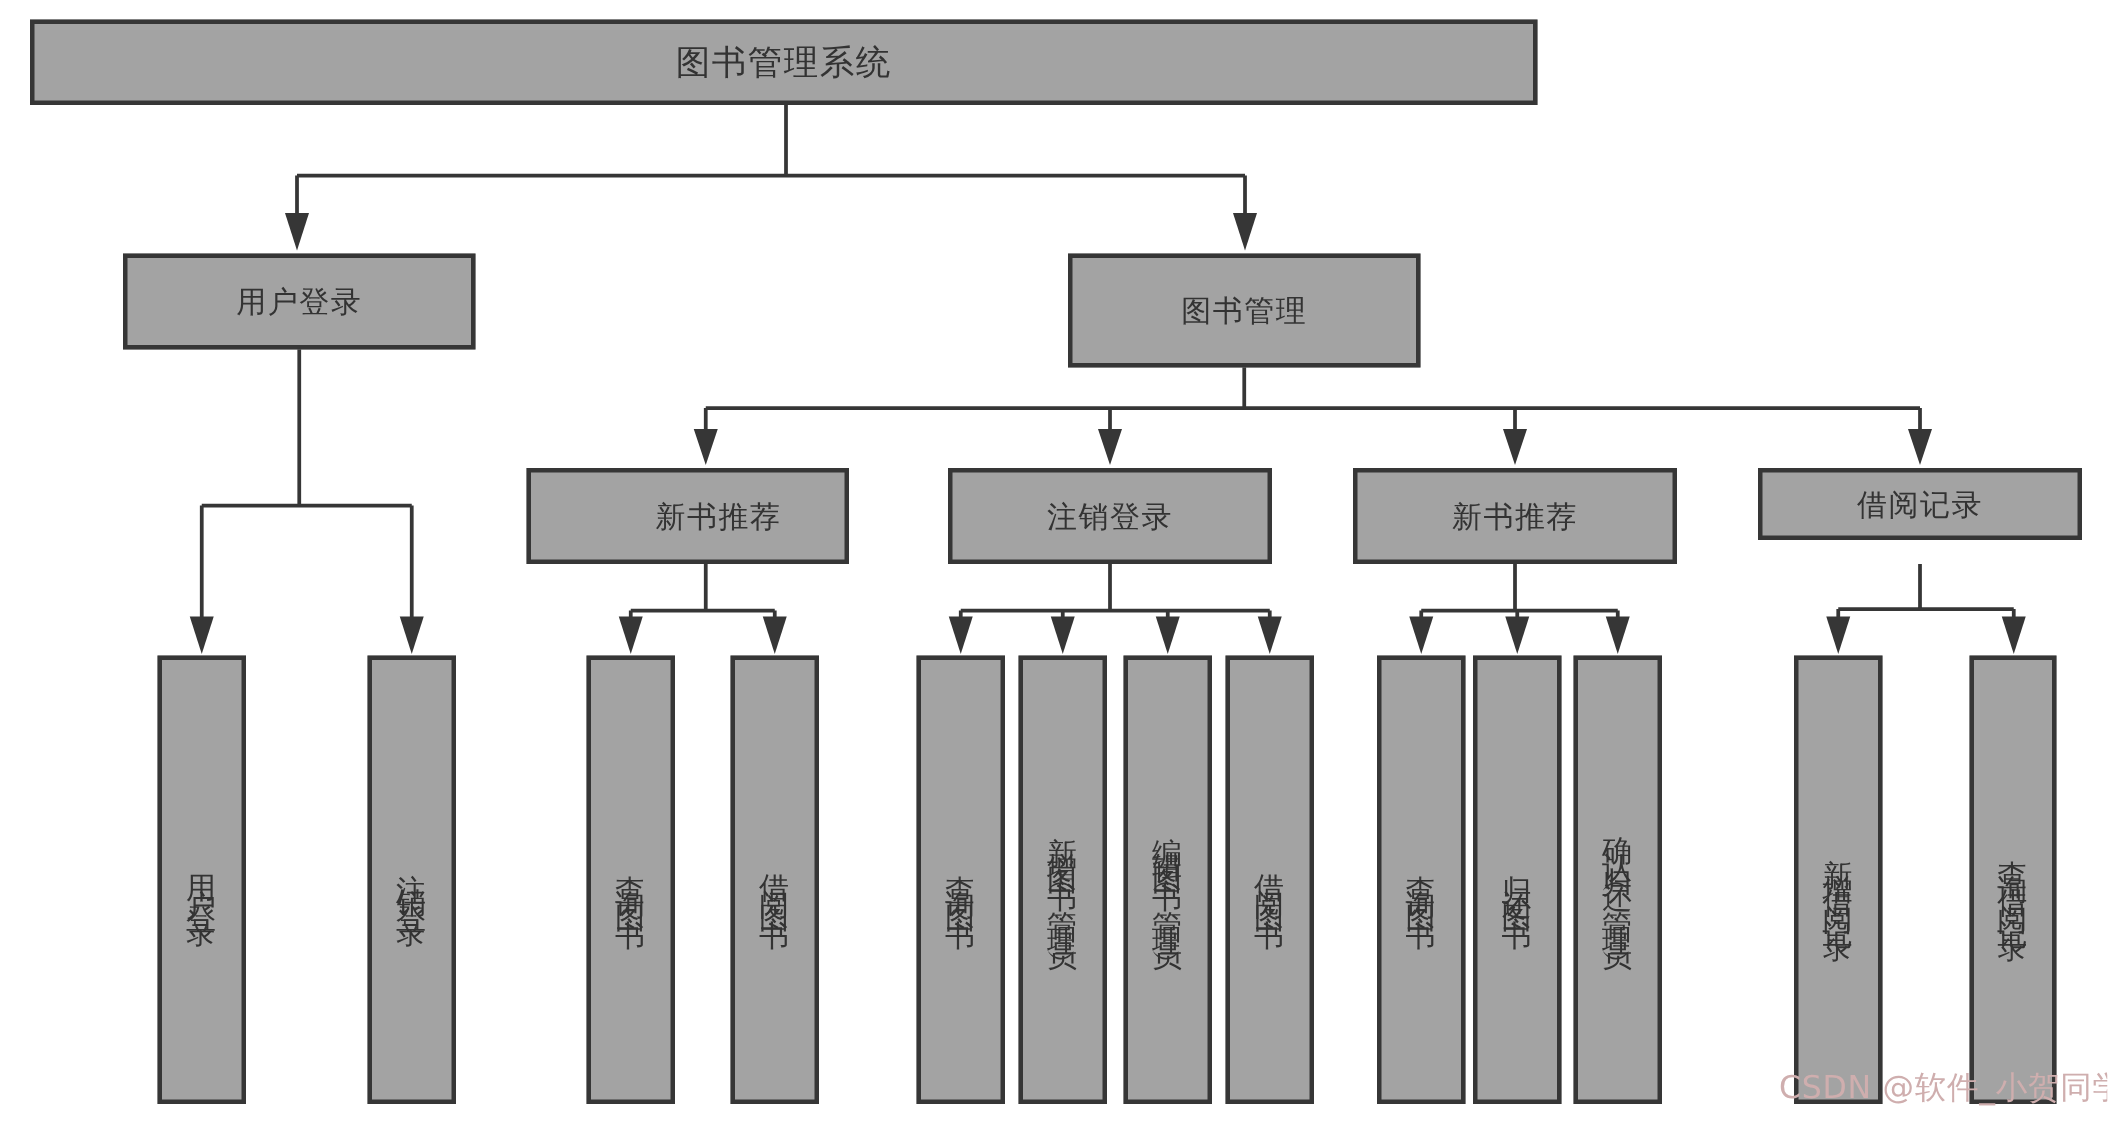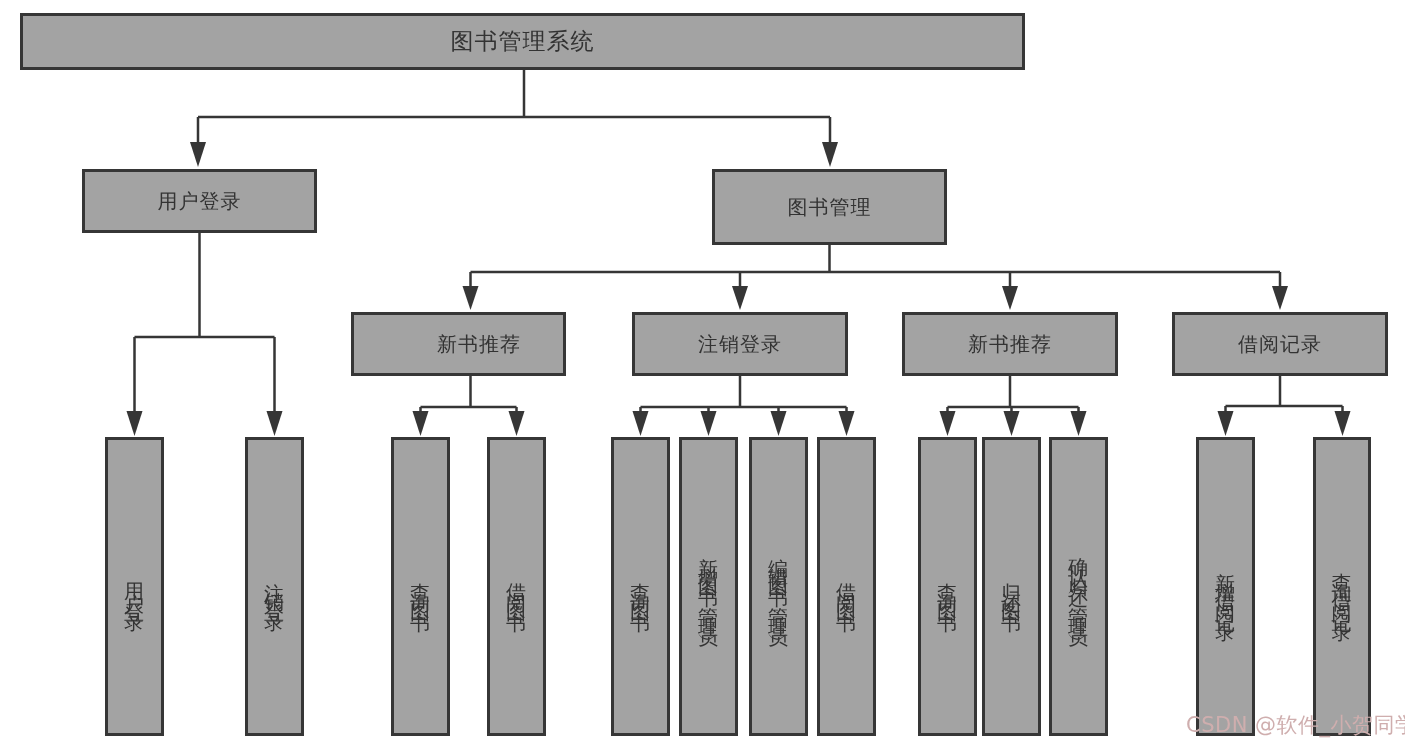--- a/index.html
+++ b/index.html
@@ -118,21 +118,21 @@
 
   <div class="node h" style="left:351px;top:312px;width:215px;height:64px;padding-left:41px;">
     <span>新书推荐</span>
   </div>
   <div class="node h" style="left:632px;top:312px;width:216px;height:64px;">
     <span>注销登录</span>
   </div>
   <div class="node h" style="left:902px;top:312px;width:216px;height:64px;">
     <span>新书推荐</span>
   </div>
-  <div class="node h" style="left:1172px;top:312px;width:216px;height:64px;">
+  <div class="node h" style="left:1172px;top:312px;width:216px;height:48px;">
     <span>借阅记录</span>
   </div>
 
   <div class="node v" style="left:105px;top:437px;width:59px;height:299px;">
     <span class="vtext">用户登录</span>
   </div>
   <div class="node v" style="left:245px;top:437px;width:59px;height:299px;">
     <span class="vtext">注销登录</span>
   </div>
 

